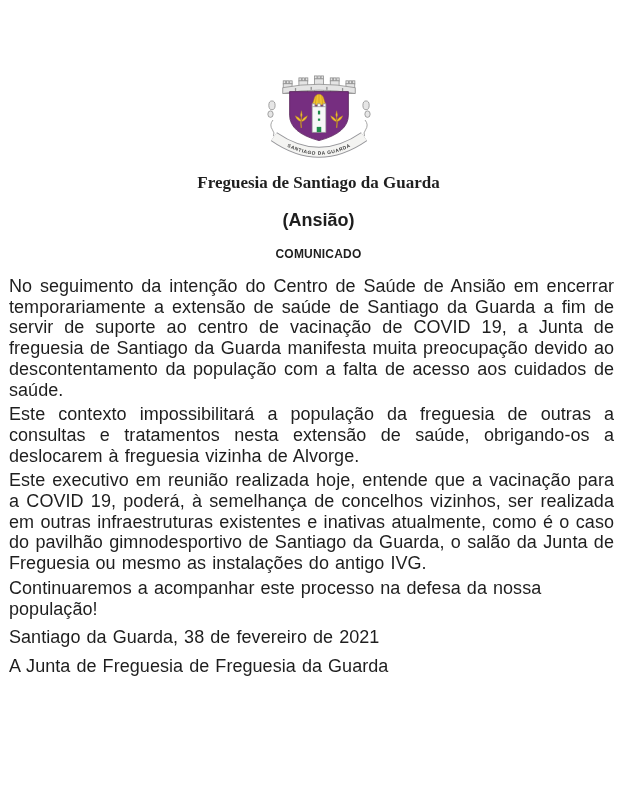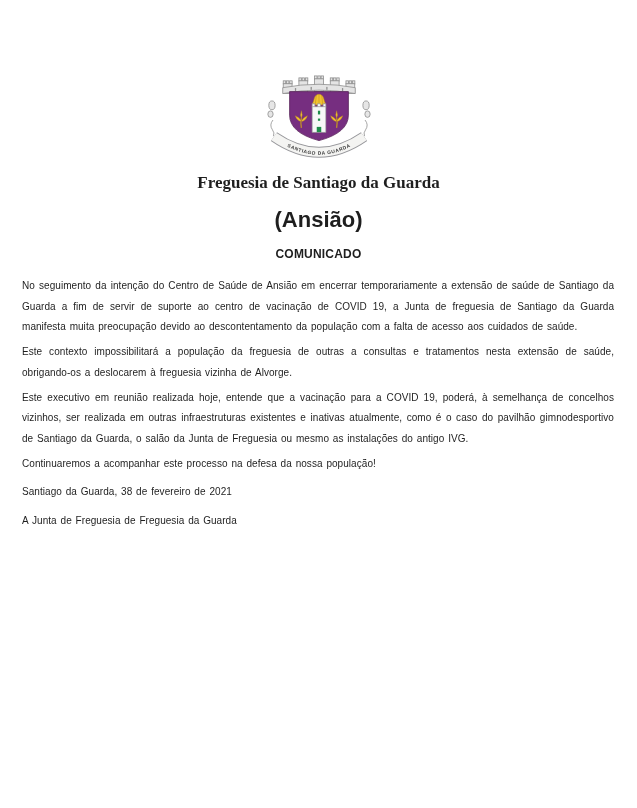--- a/index.html
+++ b/index.html
@@ -18,37 +18,37 @@
   }
   .title {
     font-size: 17px;
     font-weight: bold;
     text-align: center;
     line-height: 22px;
     margin: 2px 0 0 0;
     font-family: Liberation Serif, serif;
   }
   .subtitle {
-    font-size: 22px;
+    font-size: 18px;
     font-weight: bold;
     text-align: center;
     line-height: 22px;
     margin: 15px 0 0 0;
   }
   .doctype {
     font-size: 12px;
     font-weight: bold;
     text-align: center;
     line-height: 19px;
     letter-spacing: 0.2px;
     margin: 14px 0 0 0;
   }
   .bodytext {
-    margin: 12px 23px 0 22px;
-    font-size: 10px;
+    margin: 12px 23px 0 9px;
+    font-size: 18px;
     line-height: 20.7px;
     text-align: justify;
     letter-spacing: 0.05px;
     word-spacing: 1px;
   }
   .bodytext p { margin: 0 0 4px 0; }
   .bodytext p.closing {
     text-align: left;
     margin: 0 0 8px 0;
   }

